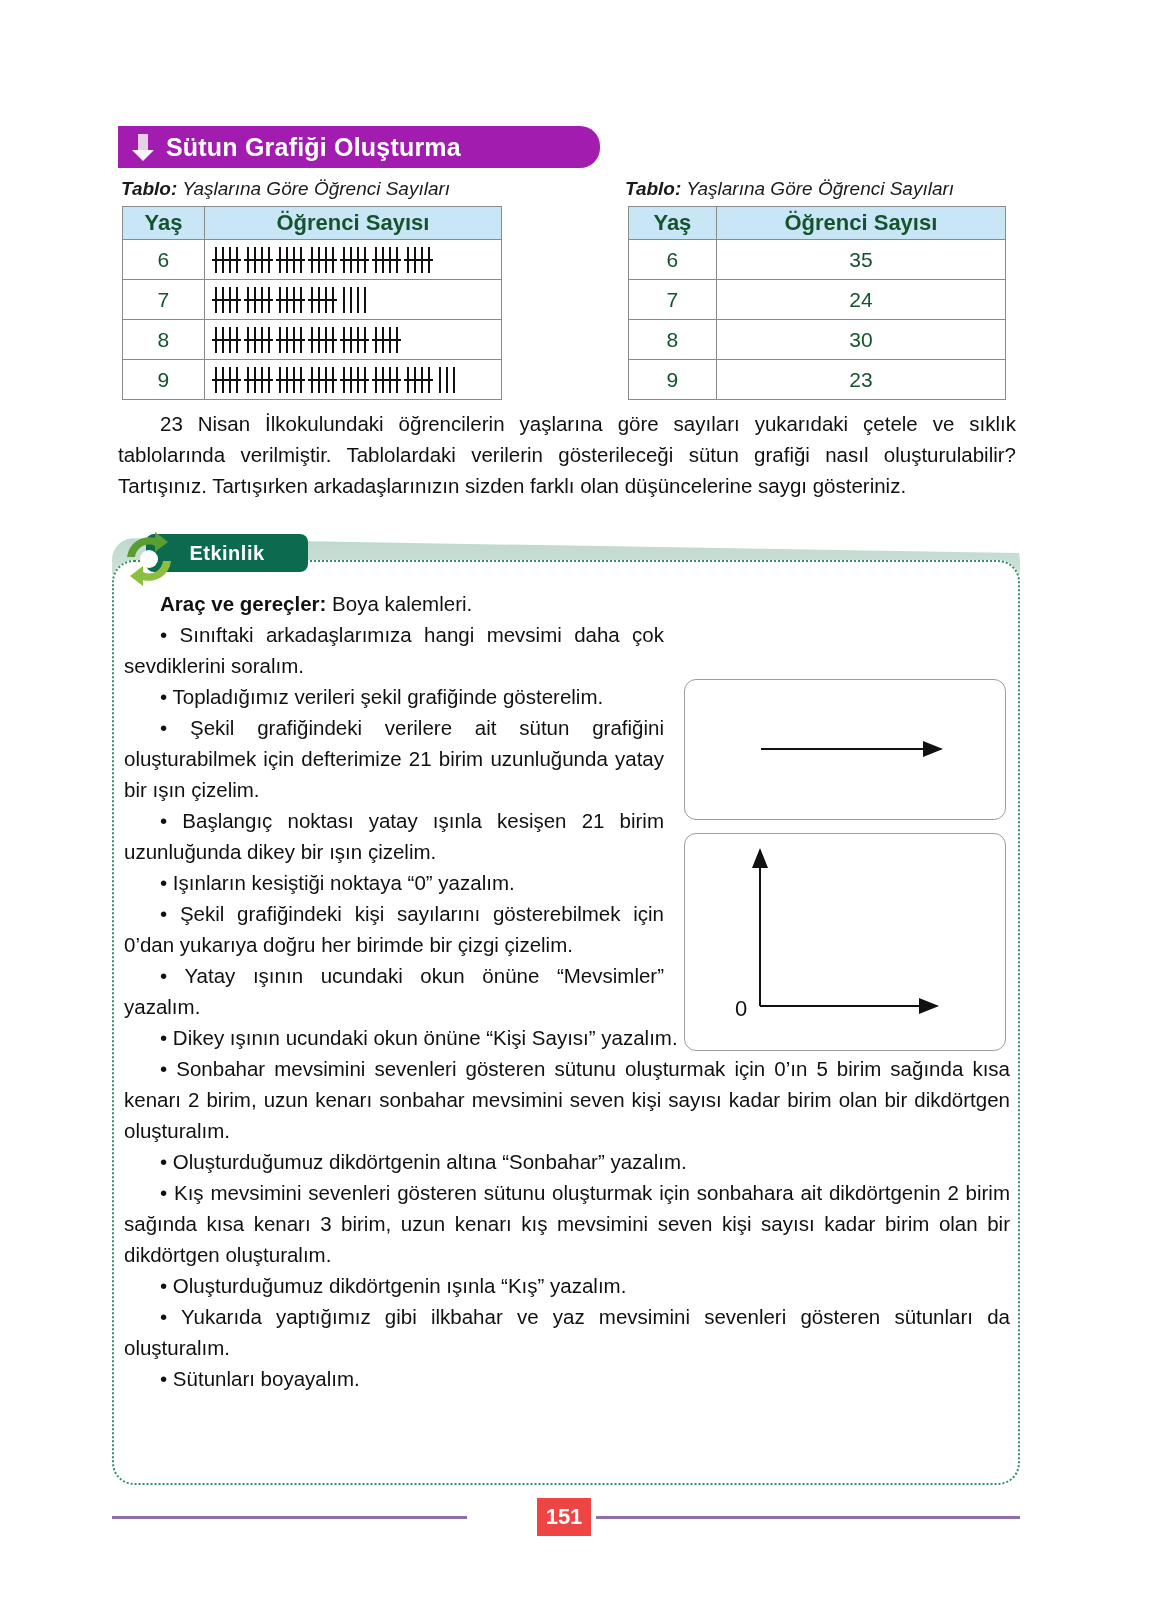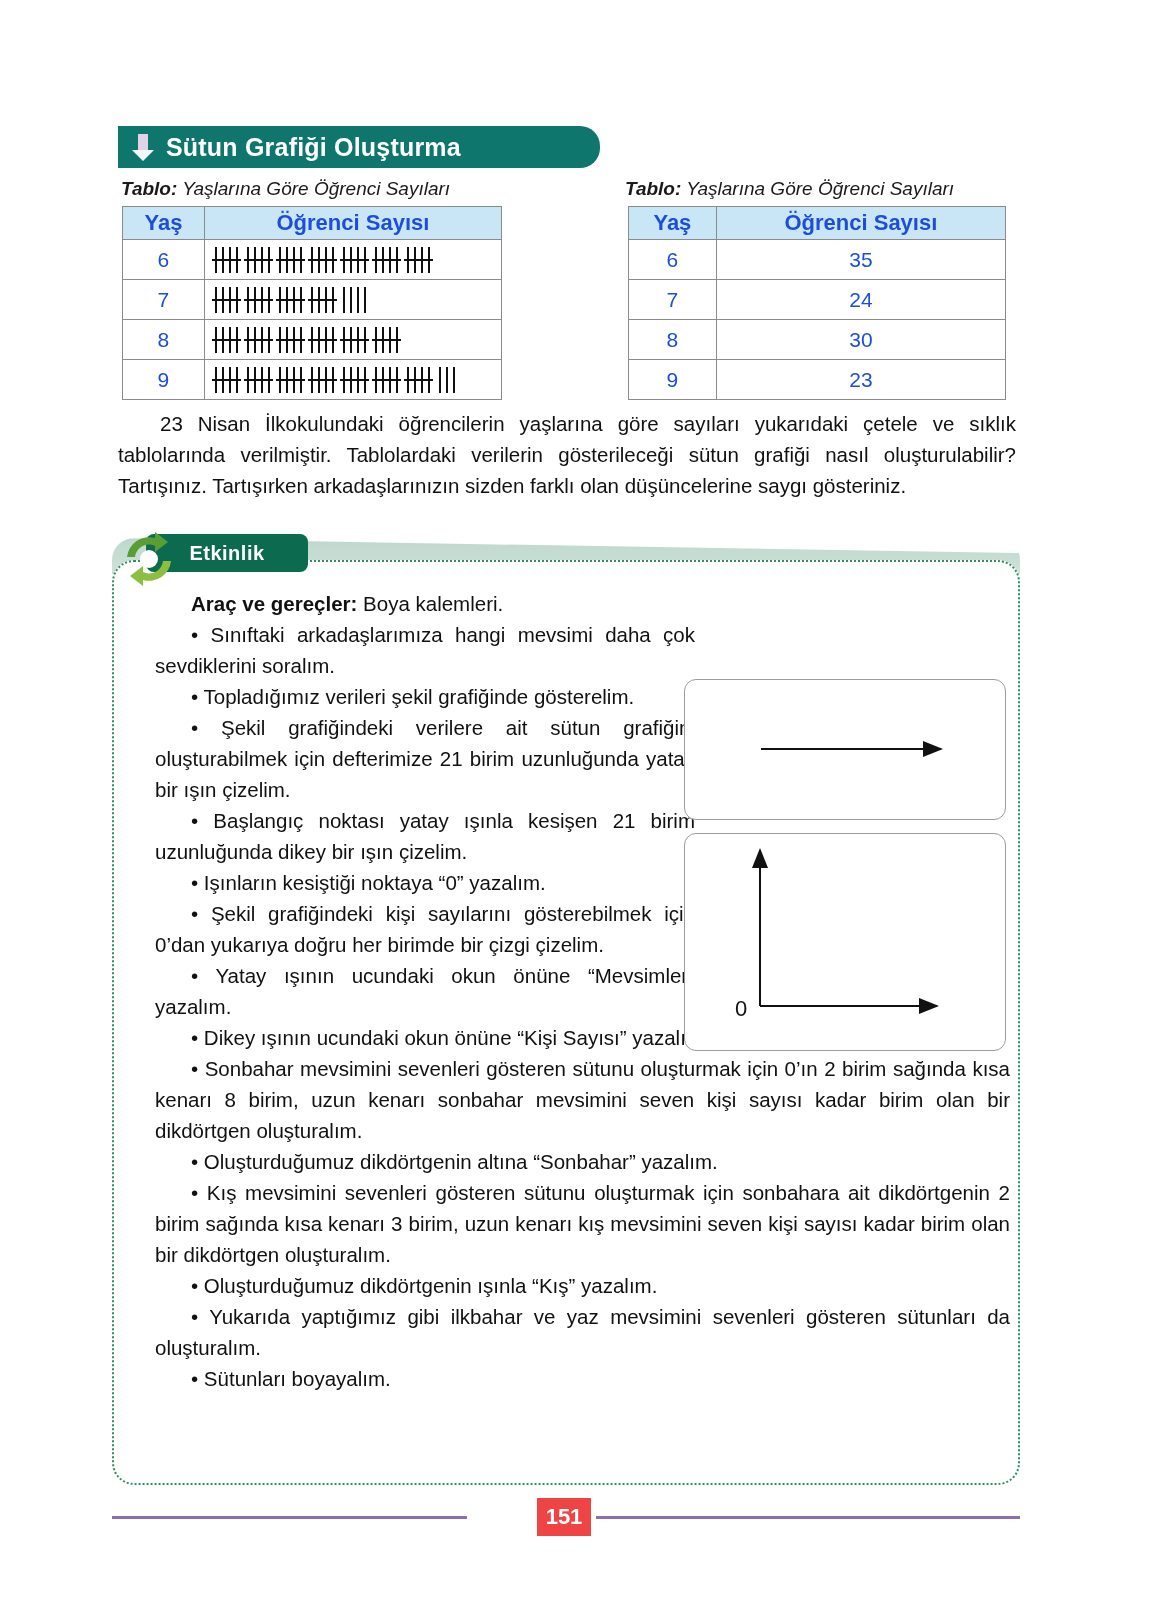--- a/index.html
+++ b/index.html
@@ -10,21 +10,21 @@
     font-family:"Liberation Sans", sans-serif;
     color:#1a1a1a;
     position:relative;
     overflow:hidden;
   }
   .page { position:absolute; left:0; top:0; width:1163px; height:1616px; }
 
   
   .section-banner{
     position:absolute; left:118px; top:126px; width:482px; height:42px;
-    background:#0f766e;
+    background:#a21caf;
     border-radius:0 20px 20px 0;
     display:flex; align-items:center;
     padding-left:12px;
   }
   .down-arrow-icon{ width:26px; height:30px; flex:0 0 26px; margin-right:10px; }
   .section-banner .title{
     color:#ffffff; font-size:25px; font-weight:bold; letter-spacing:.2px;
     white-space:nowrap;
   }
 
@@ -32,21 +32,21 @@
   .tbl-caption{ position:absolute; font-size:19px; font-style:italic; color:#1a1a1a; white-space:nowrap;}
   .tbl-caption b{ font-style:italic; font-weight:bold; }
   #cap-left { left:121px; top:178px; }
   #cap-right{ left:625px; top:178px; }
 
   
   .data-table{ position:absolute; border-collapse:collapse; }
   .data-table td, .data-table th{
     border:1px solid #8a8a8a;
     text-align:center; vertical-align:middle;
-    font-size:21px; color:#1d4ed8;
+    font-size:21px; color:#14532d;
     background:#fff;
   }
   .data-table th{
     background:#c9e6f7; font-weight:bold; font-size:22px; height:33px;
   }
   .data-table td{ height:40px; }
 
   #tally-table { left:122px; top:206px; width:380px; }
   #tally-table th:nth-child(1), #tally-table td:nth-child(1){ width:82px; }
   #tally-table th:nth-child(2), #tally-table td:nth-child(2){ width:298px; }
@@ -95,21 +95,21 @@
   }
   .activity-tab span{ color:#ffffff; font-size:20px; font-weight:bold; letter-spacing:.5px; }
   .recycle-icon{ position:absolute; left:118px; top:528px; width:62px; height:62px; }
 
   .activity-text{
     position:absolute; left:124px; top:588px; width:886px;
     font-size:20.5px; line-height:31px; color:#111;
   }
   .activity-text p{ margin:0; text-align:justify; }
   .activity-text p.narrow{ width:540px; }
-  .activity-text p.ind{ text-indent:36px;margin-left:31px; }
+  .activity-text p.ind{ text-indent:36px; }
   .activity-text b{ font-weight:bold; }
 
   
   .diagram-box{
     position:absolute; border:1.5px solid #9c9c9c; border-radius:12px; background:#fff;
   }
   #diagram-1{ left:684px; top:679px; width:322px; height:141px; }
   #diagram-2{ left:684px; top:833px; width:322px; height:218px; }
 
   
@@ -224,21 +224,21 @@
       <b>Araç ve gereçler:</b><span> Boya kalemleri.</span>
     </p>
     <p class="narrow ind">• Sınıftaki arkadaşlarımıza hangi mevsimi daha çok sevdiklerini soralım.</p>
     <p class="narrow ind">• Topladığımız verileri şekil grafiğinde gösterelim.</p>
     <p class="narrow ind">• Şekil grafiğindeki verilere ait sütun grafiğini oluşturabilmek için defterimize 21 birim uzunluğunda yatay bir ışın çizelim.</p>
     <p class="narrow ind">• Başlangıç noktası yatay ışınla kesişen 21 birim uzunluğunda dikey bir ışın çizelim.</p>
     <p class="narrow ind">• Işınların kesiştiği noktaya “0” yazalım.</p>
     <p class="narrow ind">• Şekil grafiğindeki kişi sayılarını gösterebilmek için 0’dan yukarıya doğru her birimde bir çizgi çizelim.</p>
     <p class="narrow ind">• Yatay ışının ucundaki okun önüne “Mevsimler” yazalım.</p>
     <p class="ind">• Dikey ışının ucundaki okun önüne “Kişi Sayısı” yazalım.</p>
-    <p class="ind">• Sonbahar mevsimini sevenleri gösteren sütunu oluşturmak için 0’ın 2 birim sağında kısa kenarı 8 birim, uzun kenarı sonbahar mevsimini seven kişi sayısı kadar birim olan bir dikdörtgen oluşturalım.</p>
+    <p class="ind">• Sonbahar mevsimini sevenleri gösteren sütunu oluşturmak için 0’ın 5 birim sağında kısa kenarı 2 birim, uzun kenarı sonbahar mevsimini seven kişi sayısı kadar birim olan bir dikdörtgen oluşturalım.</p>
     <p class="ind">• Oluşturduğumuz dikdörtgenin altına “Sonbahar” yazalım.</p>
     <p class="ind">• Kış mevsimini sevenleri gösteren sütunu oluşturmak için sonbahara ait dikdörtgenin 2 birim sağında kısa kenarı 3 birim, uzun kenarı kış mevsimini seven kişi sayısı kadar birim olan bir dikdörtgen oluşturalım.</p>
     <p class="ind">• Oluşturduğumuz dikdörtgenin ışınla “Kış” yazalım.</p>
     <p class="ind">• Yukarıda yaptığımız gibi ilkbahar ve yaz mevsimini sevenleri gösteren sütunları da oluşturalım.</p>
     <p class="ind">• Sütunları boyayalım.</p>
   </div>
 
   <div class="diagram-box" id="diagram-1">
     <svg width="320" height="138" viewBox="0 0 320 138">
       <defs>

